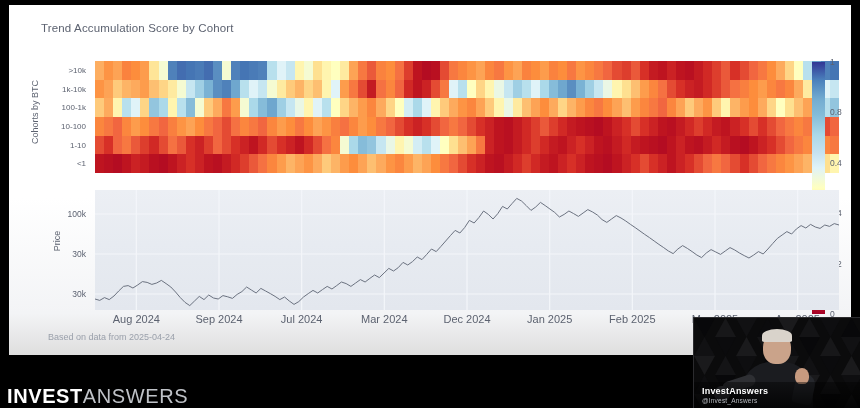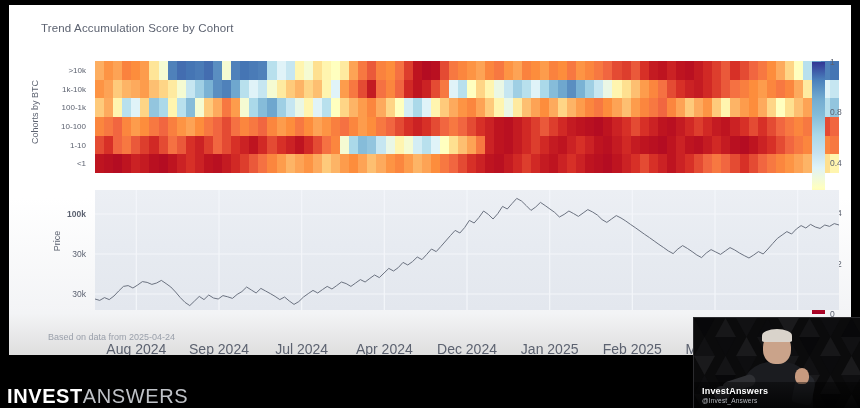--- a/index.html
+++ b/index.html
@@ -91,22 +91,22 @@
   #glassnode-wm {
     position:absolute; left:50%; top:56%; transform:translate(-50%,-50%);
     font-size:40px; color:#d7dce6; letter-spacing:1px;
     font-family:"DejaVu Sans", sans-serif; font-weight:400;
     user-select:none; white-space:nowrap;
   }
 
   
   #xaxis { position:absolute; left:86px; top:308px; width:744px; height:14px; }
   .xtick {
-    position:absolute; top:0; font-size:14px; color:#5c6270;
-    transform:translateX(-50%); white-space:nowrap;margin-top:28px;
+    position:absolute; top:0; font-size:11px; color:#5c6270;
+    transform:translateX(-50%); white-space:nowrap;
   }
 
   
   #footer-left {
     position:absolute; left:39px; top:327px;
     font-size:9px; color:#9aa0ab; white-space:nowrap;
   }
   #footer-right {
     position:absolute; right:30px; top:327px;
     font-size:9px; color:#9aa0ab; white-space:nowrap;
@@ -701,21 +701,21 @@
         <div class="cb-tick" style="top: 50.4px;">0.8</div>
         <div class="cb-tick" style="top: 100.8px;">0.4</div>
         <div class="cb-tick" style="top: 151.2px;">0.4</div>
         <div class="cb-tick" style="top: 201.6px;">0.2</div>
         <div class="cb-tick" style="top: 252px;">0</div>
       </div>
 
     <div id="price-wrap">
       <div id="price-ylabel">Price</div>
       <div id="price-ytick-col">
-          <div class="price-ytick" style="top: 24px; font-weight: bold;">100k</div>
+          <div class="price-ytick" style="top: 24px;">100k</div>
           <div class="price-ytick" style="top: 64px;">30k</div>
           <div class="price-ytick" style="top: 104px;">30k</div>
         </div>
       <div id="price-plot">
         <svg id="price-svg" viewBox="0 0 744 120" preserveAspectRatio="none">
             <line x1="41.33333333333333" x2="41.33333333333333" y1="0" y2="120" stroke="#f4f6fa" stroke-width="1.2"></line>
             <line x1="124" x2="124" y1="0" y2="120" stroke="#f4f6fa" stroke-width="1.2"></line>
             <line x1="206.66666666666669" x2="206.66666666666669" y1="0" y2="120" stroke="#f4f6fa" stroke-width="1.2"></line>
             <line x1="289.3333333333333" x2="289.3333333333333" y1="0" y2="120" stroke="#f4f6fa" stroke-width="1.2"></line>
             <line x1="372" x2="372" y1="0" y2="120" stroke="#f4f6fa" stroke-width="1.2"></line>
@@ -726,23 +726,23 @@
             <line x1="0" x2="744" y1="24" y2="24" stroke="#f4f6fa" stroke-width="1.2"></line>
             <line x1="0" x2="744" y1="64" y2="64" stroke="#f4f6fa" stroke-width="1.2"></line>
             <line x1="0" x2="744" y1="104" y2="104" stroke="#f4f6fa" stroke-width="1.2"></line>
             <path d="M0.00 109.00 L4.74 110.40 L9.48 107.60 L14.22 109.60 L18.96 106.00 L23.69 101.00 L28.43 96.40 L33.17 95.60 L37.91 98.00 L42.65 95.00 L47.39 91.60 L52.13 92.40 L56.87 94.40 L61.61 93.00 L66.34 90.40 L71.08 93.60 L75.82 97.00 L80.56 102.00 L85.30 107.60 L90.04 112.40 L94.78 115.60 L99.52 111.00 L104.25 106.40 L108.99 109.60 L113.73 105.00 L118.47 108.00 L123.21 109.00 L127.95 105.60 L132.69 106.80 L137.43 108.40 L142.17 104.40 L146.90 101.60 L151.64 97.00 L156.38 100.00 L161.12 103.00 L165.86 98.40 L170.60 101.00 L175.34 103.60 L180.08 106.40 L184.82 109.60 L189.55 107.00 L194.29 111.00 L199.03 114.40 L203.77 111.60 L208.51 107.00 L213.25 103.60 L217.99 100.40 L222.73 103.00 L227.46 99.60 L232.20 96.40 L236.94 99.00 L241.68 95.60 L246.42 92.00 L251.16 93.60 L255.90 96.40 L260.64 93.00 L265.38 89.60 L270.11 92.00 L274.85 88.40 L279.59 85.00 L284.33 87.60 L289.07 83.00 L293.81 78.40 L298.55 81.00 L303.29 77.60 L308.03 72.40 L312.76 75.00 L317.50 71.60 L322.24 67.00 L326.98 69.60 L331.72 64.40 L336.46 59.00 L341.20 61.60 L345.94 56.40 L350.68 51.00 L355.41 45.60 L360.15 40.40 L364.89 43.00 L369.63 37.60 L374.37 30.40 L379.11 33.00 L383.85 27.60 L388.59 21.00 L393.32 24.40 L398.06 29.00 L402.80 23.60 L407.54 16.40 L412.28 19.00 L417.02 13.60 L421.76 8.40 L426.50 11.00 L431.24 15.60 L435.97 20.40 L440.71 17.00 L445.45 12.40 L450.19 15.60 L454.93 19.00 L459.67 22.40 L464.41 27.00 L469.15 24.40 L473.89 21.00 L478.62 23.60 L483.36 26.40 L488.10 23.00 L492.84 19.60 L497.58 22.00 L502.32 25.00 L507.06 29.60 L511.80 32.40 L516.54 29.00 L521.27 25.60 L526.01 28.00 L530.75 31.00 L535.49 34.40 L540.23 37.60 L544.97 41.00 L549.71 44.40 L554.45 47.60 L559.18 51.00 L563.92 54.40 L568.66 57.60 L573.40 61.00 L578.14 63.60 L582.88 59.00 L587.62 55.60 L592.36 58.40 L597.10 61.60 L601.83 65.00 L606.57 67.60 L611.31 63.00 L616.05 59.60 L620.79 62.00 L625.53 64.40 L630.27 61.00 L635.01 57.60 L639.75 60.00 L644.48 63.00 L649.22 65.60 L653.96 68.00 L658.70 65.00 L663.44 61.60 L668.18 64.00 L672.92 59.00 L677.66 53.60 L682.39 48.40 L687.13 45.00 L691.87 41.60 L696.61 44.00 L701.35 39.00 L706.09 35.60 L710.83 38.00 L715.57 34.40 L720.31 37.00 L725.04 38.40 L729.78 35.00 L734.52 36.40 L739.26 33.60 L744.00 35.00 " fill="none" stroke="#6b7280" stroke-width="1" stroke-linejoin="round"></path>
           </svg>
       </div>
     </div>
 
     <div id="xaxis">
         <div class="xtick" style="left: 41.3333px;">Aug 2024</div>
-        <div class="xtick" style="left: 124px; text-decoration: underline;">Sep 2024</div>
+        <div class="xtick" style="left: 124px;">Sep 2024</div>
         <div class="xtick" style="left: 206.667px;">Jul 2024</div>
-        <div class="xtick" style="left: 289.333px;">Apr 2024</div>
+        <div class="xtick" style="left: 289.333px;">Mar 2024</div>
         <div class="xtick" style="left: 372px;">Dec 2024</div>
         <div class="xtick" style="left: 454.667px;">Jan 2025</div>
         <div class="xtick" style="left: 537.333px;">Feb 2025</div>
         <div class="xtick" style="left: 620px;">Mar 2025</div>
         <div class="xtick" style="left: 702.667px;">Apr 2025</div>
       </div>
 
     <div id="footer-left">Based on data from 2025-04-24</div>
     <div id="footer-right">© 2025 Glassnode</div>
   </div>

